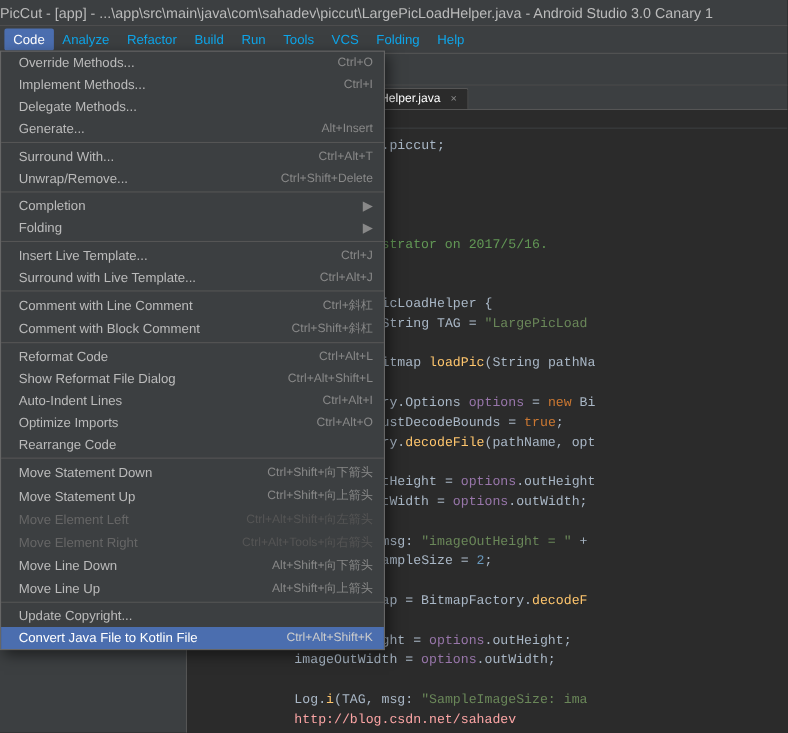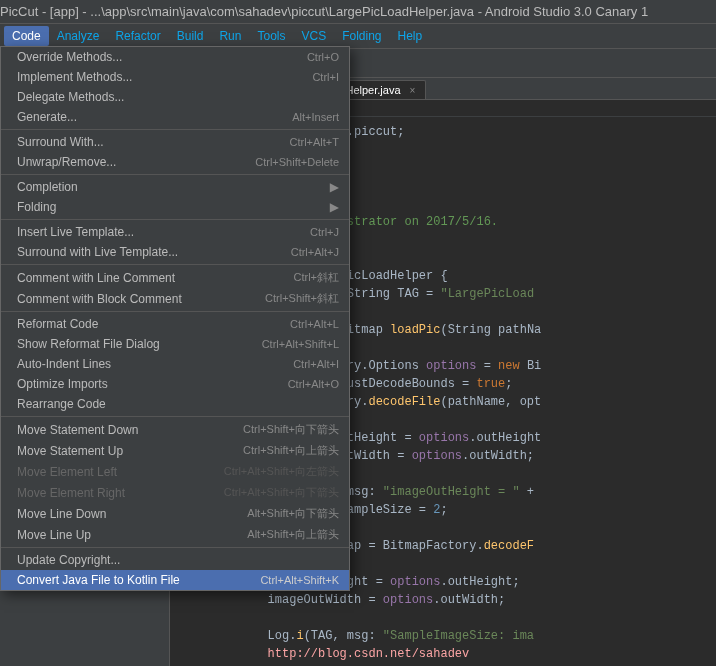--- a/index.html
+++ b/index.html
@@ -313,21 +313,21 @@
     <div class="menu-row">
       <span class="menu-label">Move Statement Up</span>
       <span class="menu-shortcut">Ctrl+Shift+向上箭头</span>
     </div>
     <div class="menu-row disabled">
       <span class="menu-label">Move Element Left</span>
       <span class="menu-shortcut" style="color:#555;">Ctrl+Alt+Shift+向左箭头</span>
     </div>
     <div class="menu-row disabled">
       <span class="menu-label">Move Element Right</span>
-      <span class="menu-shortcut" style="color:#555;">Ctrl+Alt+Shift+向下箭头</span>
+      <span class="menu-shortcut" style="color:#555;">Ctrl+Alt+Tools+向右箭头</span>
     </div>
     <div class="menu-row">
       <span class="menu-label">Move Line Down</span>
       <span class="menu-shortcut">Alt+Shift+向下箭头</span>
     </div>
     <div class="menu-row">
       <span class="menu-label">Move Line Up</span>
       <span class="menu-shortcut">Alt+Shift+向上箭头</span>
     </div>
     <div class="menu-divider"></div>

